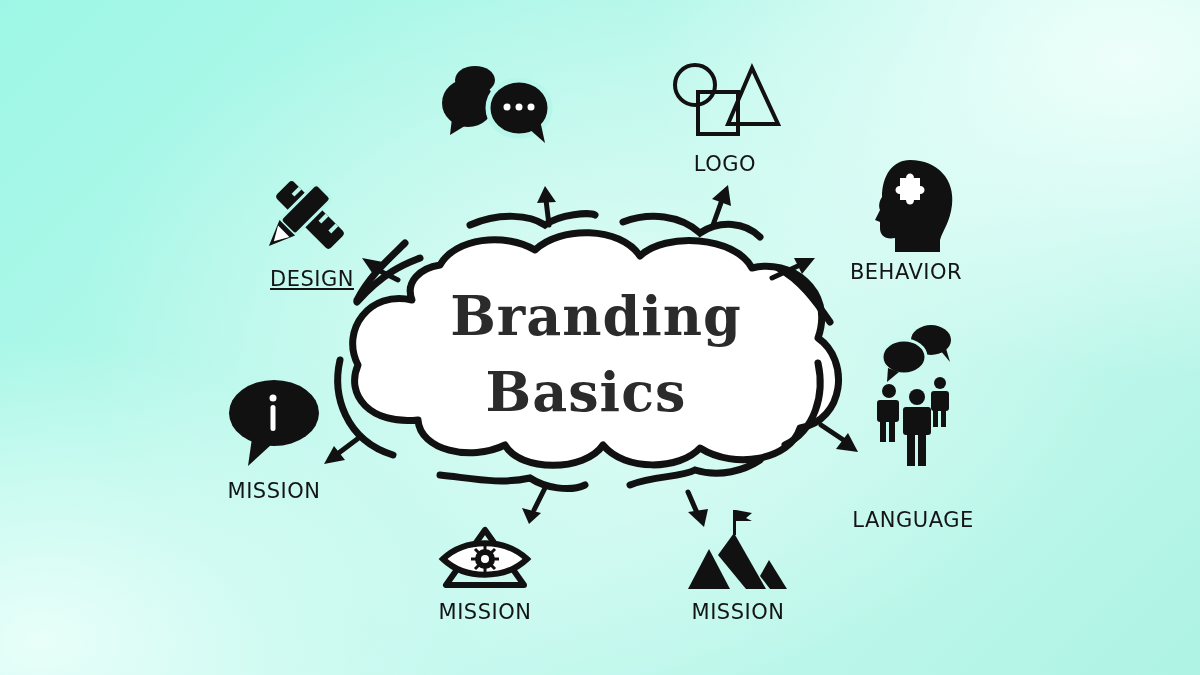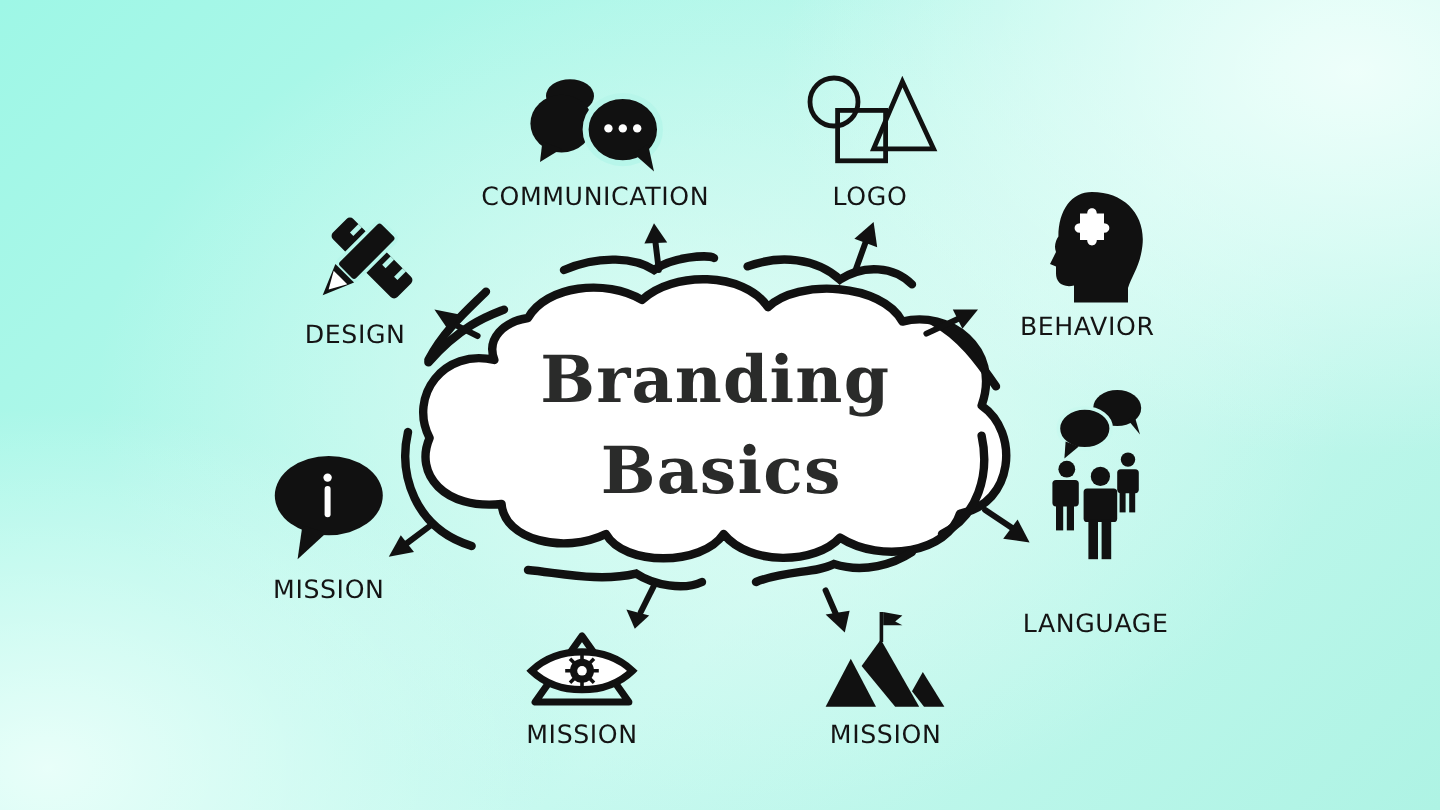--- a/index.html
+++ b/index.html
@@ -174,23 +174,22 @@
     <g fill="#111">
       <polygon points="709,549 688,589 730,589"></polygon>
       <polygon points="734,533 718,555 746,589 766,589"></polygon>
       <polygon points="769,560 760,576 770,589 787,589"></polygon>
       <rect x="733" y="510" width="3" height="25"></rect>
       <polygon points="736,510 752,513 746,518 752,521 736,521"></polygon>
     </g>
   </svg>
 
   <div class="title-line" style="left:596px; top:286px; font-size:54px; line-height:60px;">Branding</div>
-  <div class="title-line" style="left:601px; top:362px; font-size:54px; line-height:60px;">Basics</div>
+  <div class="title-line" style="left:586px; top:362px; font-size:54px; line-height:60px;">Basics</div>
 
-  <div class="label" style="left:496px; top:152px;">COMMUNICATION</div>
   <div class="label" style="left:725px; top:152px;">LOGO</div>
   <div class="label" style="left:906px; top:260px;">BEHAVIOR</div>
   <div class="label" style="left:913px; top:479px;margin-top:29px;">LANGUAGE</div>
   <div class="label" style="left:738px; top:600px;">MISSION</div>
   <div class="label" style="left:485px; top:600px;">MISSION</div>
   <div class="label" style="left:274px; top:479px;">MISSION</div>
-  <div class="label" style="left:296px; top:267px;">DESIGN</div>
+  <div class="label" style="left:312px; top:267px;text-decoration:underline;">DESIGN</div>
 </div>
 
 </body></html>

